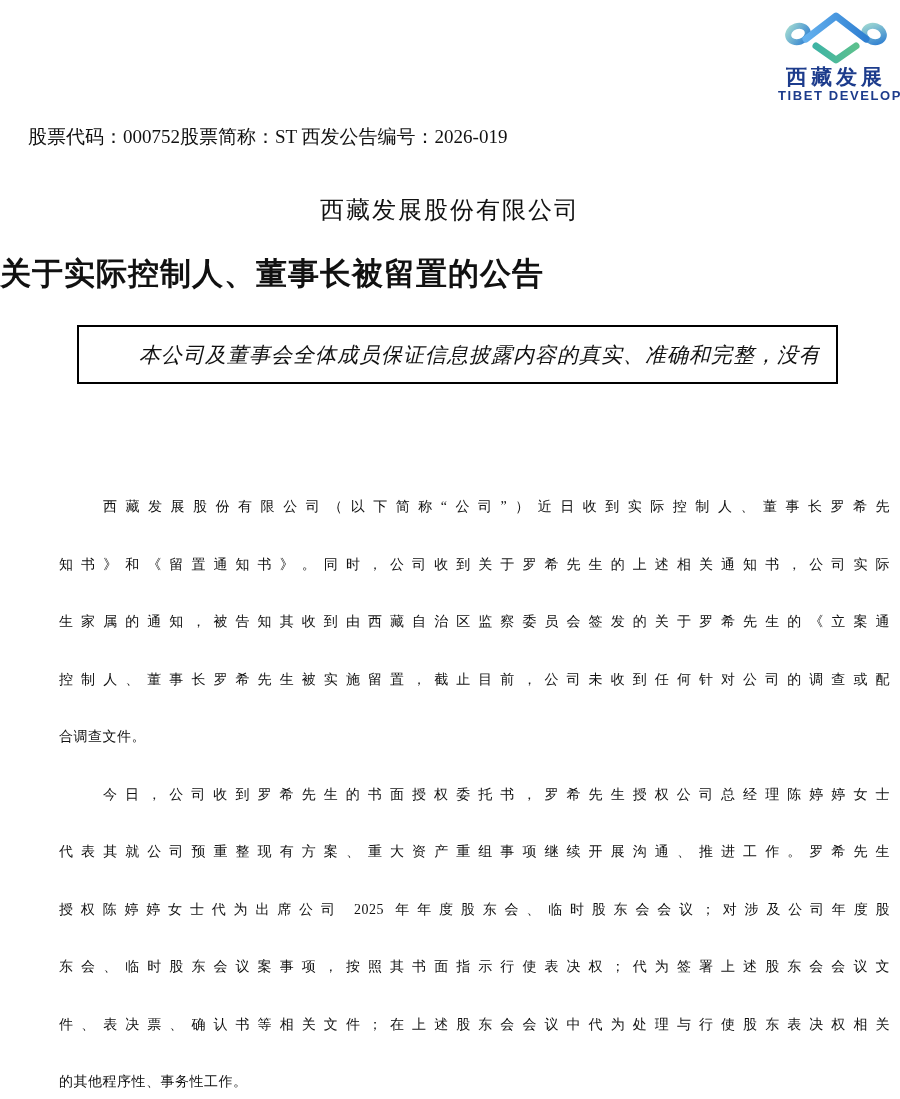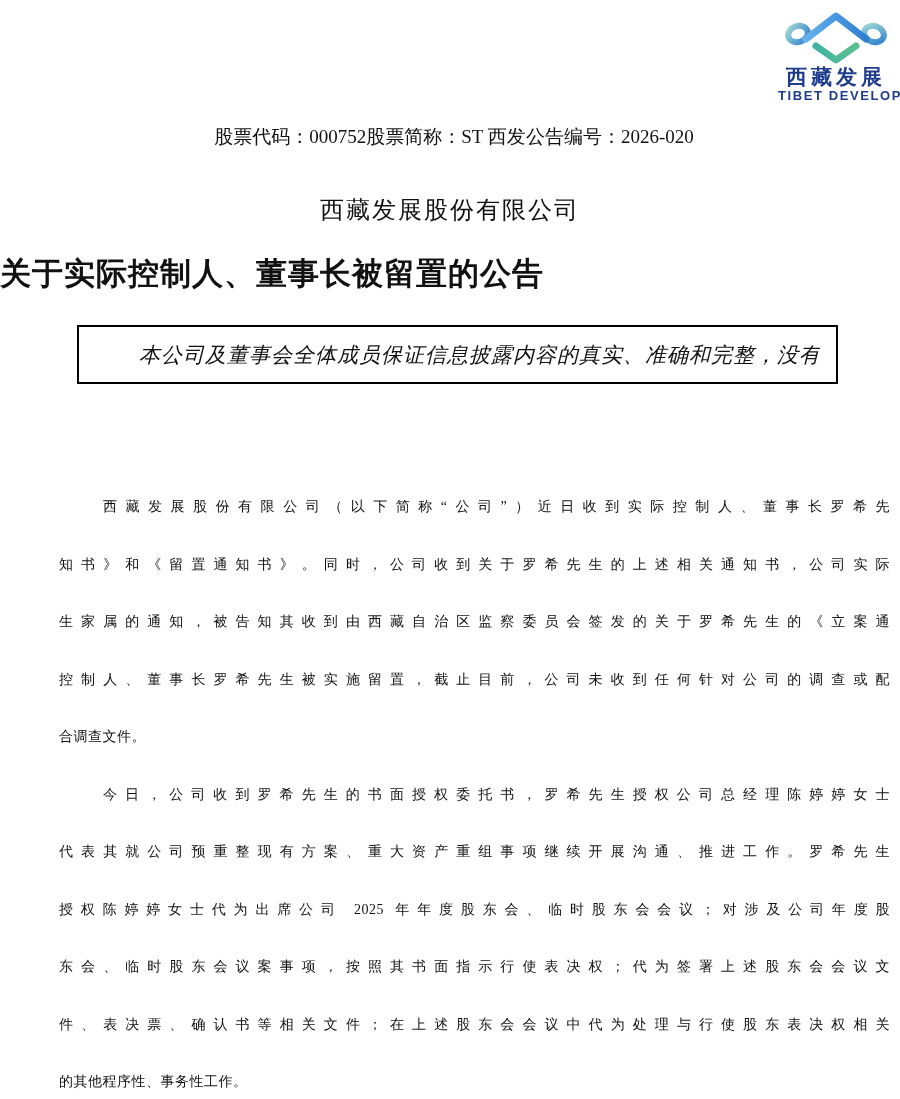--- a/index.html
+++ b/index.html
@@ -20,21 +20,21 @@
   }
   .logo-en{
     display:block;font-size:13px;font-weight:bold;color:var(--navy,#1d3c8c);
     letter-spacing:1.6px;font-family:"Liberation Sans","DejaVu Sans",sans-serif;
     line-height:10px;margin-top:2px;white-space:nowrap;
   }
 
   
   .header-row{
     position:absolute;top:122px;left:28px;right:20px;
-    display:flex;justify-content:center;align-items:baseline;
+    display:flex;justify-content:flex-start;align-items:baseline;
     font-size:19px;line-height:30px;
   }
 
   
   .doc-title{
     position:absolute;top:193px;left:0;width:100%;text-align:center;
     font-size:24px;font-weight:normal;line-height:34px;letter-spacing:2px;
   }
   .doc-subtitle{
     position:absolute;top:256px;left:0;width:100%;
@@ -92,21 +92,21 @@
 
       <path d="M33 38 L53 52 L73 38" stroke="url(#gC)" stroke-width="7" stroke-linecap="round" stroke-linejoin="round"></path>
     </svg>
     <span class="logo-cn">西藏发展</span>
     <span class="logo-en">TIBET DEVELOPMENT</span>
   </div>
 
   <div class="header-row">
     <span>股票代码：000752</span>
     <span>股票简称：ST 西发</span>
-    <span>公告编号：2026-020</span>
+    <span>公告编号：2026-019</span>
   </div>
 
   <div class="doc-title">西藏发展股份有限公司</div>
   <div class="doc-subtitle">关于实际控制人、董事长被留置的公告</div>
 
   <div class="disclaimer-box">
       <div class="tline first fill">本公司及董事会全体成员保证信息披露内容的真实、准确和完整，没有虚</div>
     </div>
 
   <div class="body-text">

